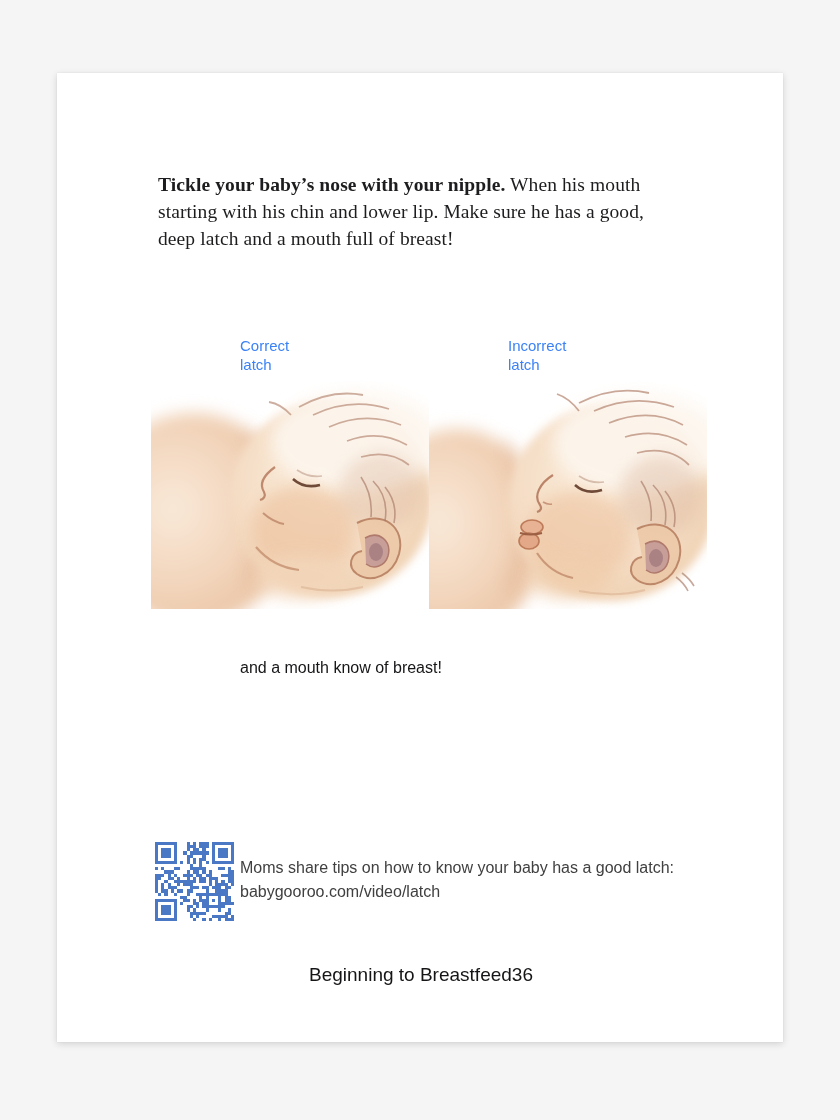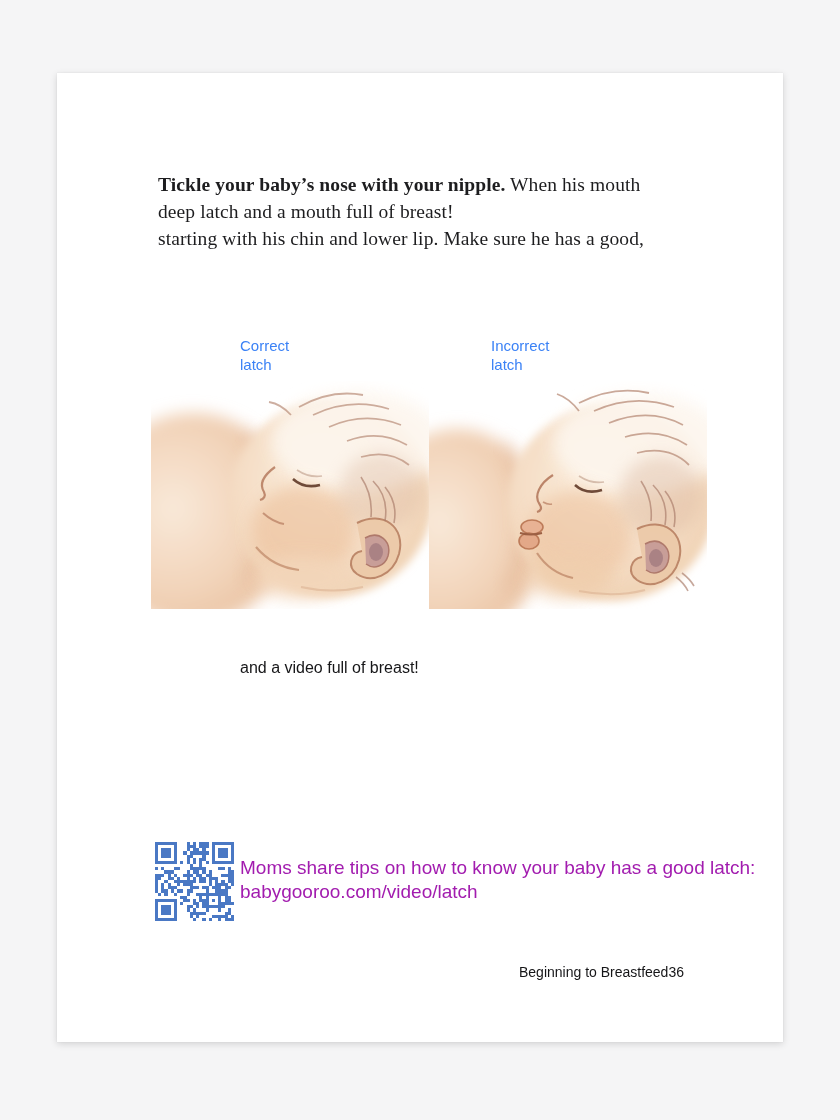--- a/index.html
+++ b/index.html
@@ -19,57 +19,57 @@
     letter-spacing: 0.1px;
   }
   .intro .line { white-space: nowrap; }
   .intro .bold { font-weight: 700; }
   
   .fig-label {
     position: absolute; top: 264px;
     font-size: 15px; line-height: 18.5px; color: #3b82f6;
   }
   .fig-label.left  { left: 183px; }
-  .fig-label.right { left: 434px; }
+  .fig-label.right { left: 451px; }
   
   .fig-img { position: absolute; top: 308px; width: 278px; height: 228px; }
   .fig-img.left  { left: 94px; }
   .fig-img.right { left: 372px; }
   .fig-img svg { width: 100%; height: 100%; display: block; }
   
   .caption {
     position: absolute; left: 183px; top: 584px;
     font-size: 16px; line-height: 21px; color: #161618;
   }
   
   .qr-row { position: absolute; left: 98px; top: 769px; }
   .qr-box { position: absolute; left: 0; top: 0; width: 79px; height: 79px; }
   .qr-box svg { width: 79px; height: 79px; display: block; }
   .qr-text {
     position: absolute; left: 85px; top: 14px; width: 480px;
-    font-size: 19px; line-height: 24px; color: #a21caf; white-space: nowrap;
+    font-size: 16px; line-height: 24px; color: #404040; white-space: nowrap;
   }
   .qr-text .link { font-weight: 400; }
   
   .footer {
     position: absolute; left: 101px; right: 99px; top: 891px;
-    display: flex; justify-content: flex-end; align-items: baseline;
-    font-size: 14px; color: #151517;
+    display: flex; justify-content: center; align-items: baseline;
+    font-size: 19px; color: #151517;
   }
 </style>
 </head>
 <body>
 
 <div class="canvas">
   <div class="paper">
 
     <div class="intro">
       <div class="line"><span class="bold">Tickle your baby’s nose with your nipple.</span><span> When his mouth</span></div>
+      <div class="line">starting with his chin and lower lip. Make sure he has a good,</div>
       <div class="line">deep latch and a mouth full of breast!</div>
-      <div class="line">starting with his chin and lower lip. Make sure he has a good,</div>
     </div>
 
     <div class="fig-label left">
       <div>Correct</div>
       <div>latch</div>
     </div>
     <div class="fig-label right">
       <div>Incorrect</div>
       <div>latch</div>
     </div>
@@ -191,21 +191,21 @@
           <path d="M 224 104 Q 240 120 236 144"></path>
           <path d="M 236 110 Q 249 126 245 146"></path>
           <path d="M 212 100 Q 224 118 222 140"></path>
           <path d="M 247 196 q 8 6 12 14"></path>
           <path d="M 253 192 q 8 6 12 13"></path>
         </g>
       </svg>
     </div>
 
     <div class="caption">
-      <div>and a video full of breast!</div>
+      <div>and a mouth know of breast!</div>
     </div>
 
     <div class="qr-row">
       <div class="qr-box">
         <svg id="qr-svg" viewBox="0 0 25 25" shape-rendering="crispEdges">
             <rect x="0" y="0" width="1" height="1" fill="#4a78c4"></rect>
             <rect x="1" y="0" width="1" height="1" fill="#4a78c4"></rect>
             <rect x="2" y="0" width="1" height="1" fill="#4a78c4"></rect>
             <rect x="3" y="0" width="1" height="1" fill="#4a78c4"></rect>
             <rect x="4" y="0" width="1" height="1" fill="#4a78c4"></rect>

